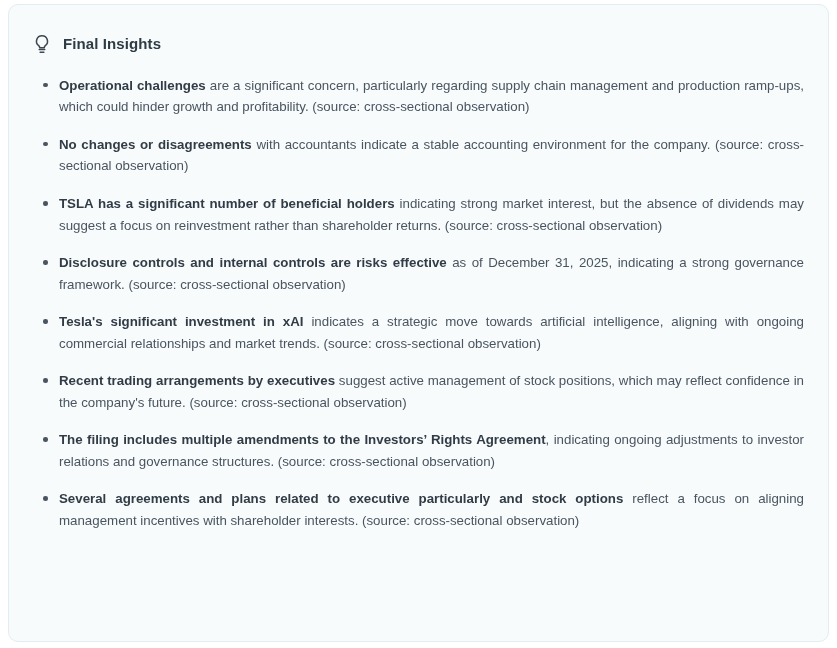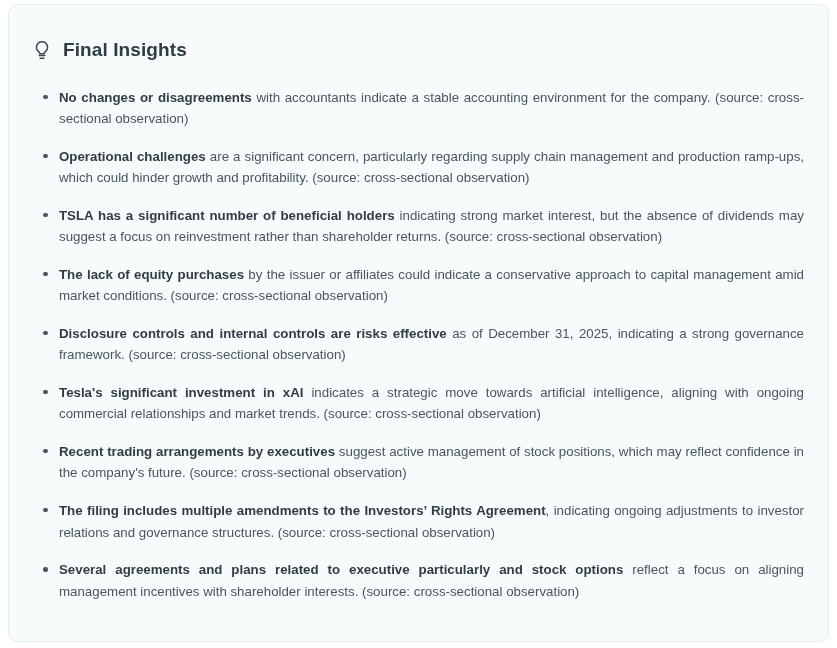--- a/index.html
+++ b/index.html
@@ -35,21 +35,21 @@
     margin: 2px 0 10px 4px;
   }
   .bulb-icon {
     width: 22px;
     height: 22px;
     flex: 0 0 auto;
     display: block;
     color: #3d4852;
   }
   .card-title {
-    font-size: 19px;
+    font-size: 15px;
     font-weight: 600;
     color: #2f3b45;
     letter-spacing: 0.1px;
   }
   ul.insights {
     list-style: none;
     margin: 0;
     padding: 0 6px 0 10px;
   }
   ul.insights li {
@@ -91,24 +91,23 @@
         <svg class="bulb-icon" viewBox="0 0 24 24" fill="none" stroke="currentColor" stroke-width="1.7" stroke-linecap="round" stroke-linejoin="round">
           <path d="M9 18h6"></path>
           <path d="M10 21h4"></path>
           <path d="M12 3a6 6 0 0 0-3.6 10.8c.5.4.9 1 1 1.7l.1.5h5l.1-.5c.1-.7.5-1.3 1-1.7A6 6 0 0 0 12 3z"></path>
         </svg>
       </span>
       <h2 class="card-title">Final Insights</h2>
     </div>
 
     <ul class="insights">
+      <li><span class="lead">Operational challenges</span><span> are a significant concern, particularly regarding supply chain management and production ramp-ups, which could hinder growth and profitability. (source: cross-sectional observation)</span></li>
       <li><span class="lead">No changes or disagreements</span><span> with accountants indicate a stable accounting environment for the company. (source: cross-sectional observation)</span></li>
-      <li><span class="lead">Operational challenges</span><span> are a significant concern, particularly regarding supply chain management and production ramp-ups, which could hinder growth and profitability. (source: cross-sectional observation)</span></li>
       <li><span class="lead">TSLA has a significant number of beneficial holders</span><span> indicating strong market interest, but the absence of dividends may suggest a focus on reinvestment rather than shareholder returns. (source: cross-sectional observation)</span></li>
-      <li><span class="lead">The lack of equity purchases</span><span> by the issuer or affiliates could indicate a conservative approach to capital management amid market conditions. (source: cross-sectional observation)</span></li>
       <li><span class="lead">Disclosure controls and internal controls are risks effective</span><span> as of December 31, 2025, indicating a strong governance framework. (source: cross-sectional observation)</span></li>
       <li><span class="lead">Tesla's significant investment in xAI</span><span> indicates a strategic move towards artificial intelligence, aligning with ongoing commercial relationships and market trends. (source: cross-sectional observation)</span></li>
       <li><span class="lead">Recent trading arrangements by executives</span><span> suggest active management of stock positions, which may reflect confidence in the company's future. (source: cross-sectional observation)</span></li>
       <li><span class="lead">The filing includes multiple amendments to the Investors’ Rights Agreement</span><span>, indicating ongoing adjustments to investor relations and governance structures. (source: cross-sectional observation)</span></li>
       <li><span class="lead">Several agreements and plans related to executive particularly and stock options</span><span> reflect a focus on aligning management incentives with shareholder interests. (source: cross-sectional observation)</span></li>
     </ul>
 
   </section>
 </div>
 

